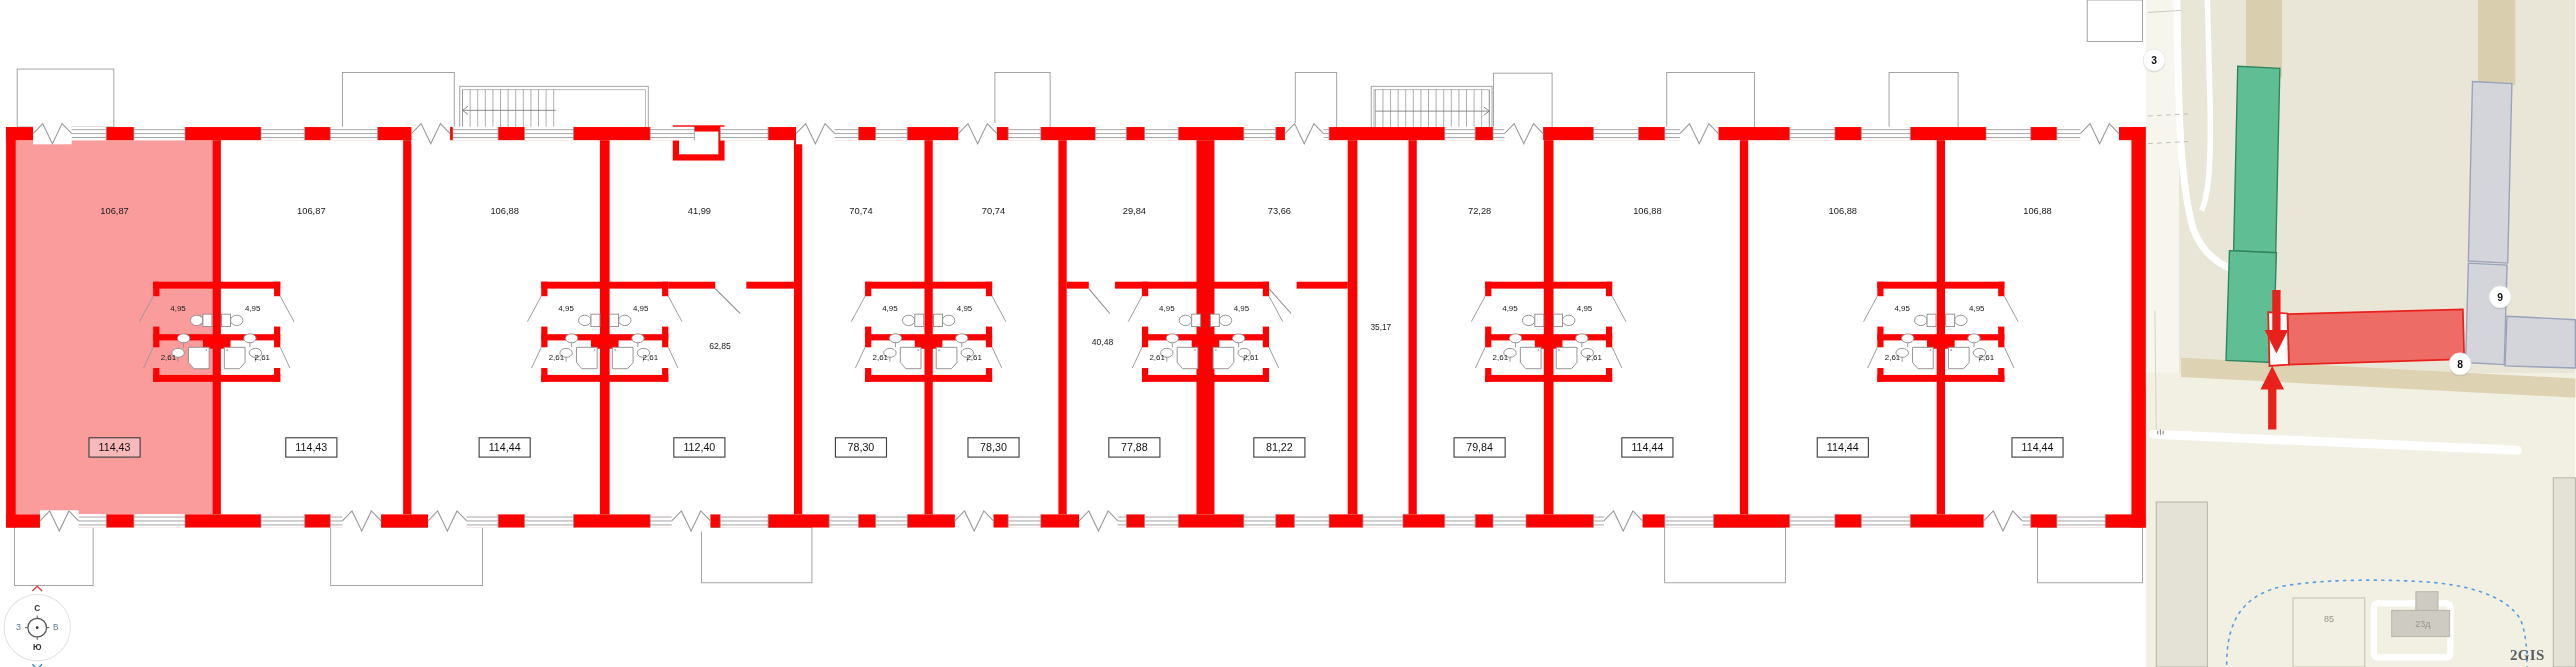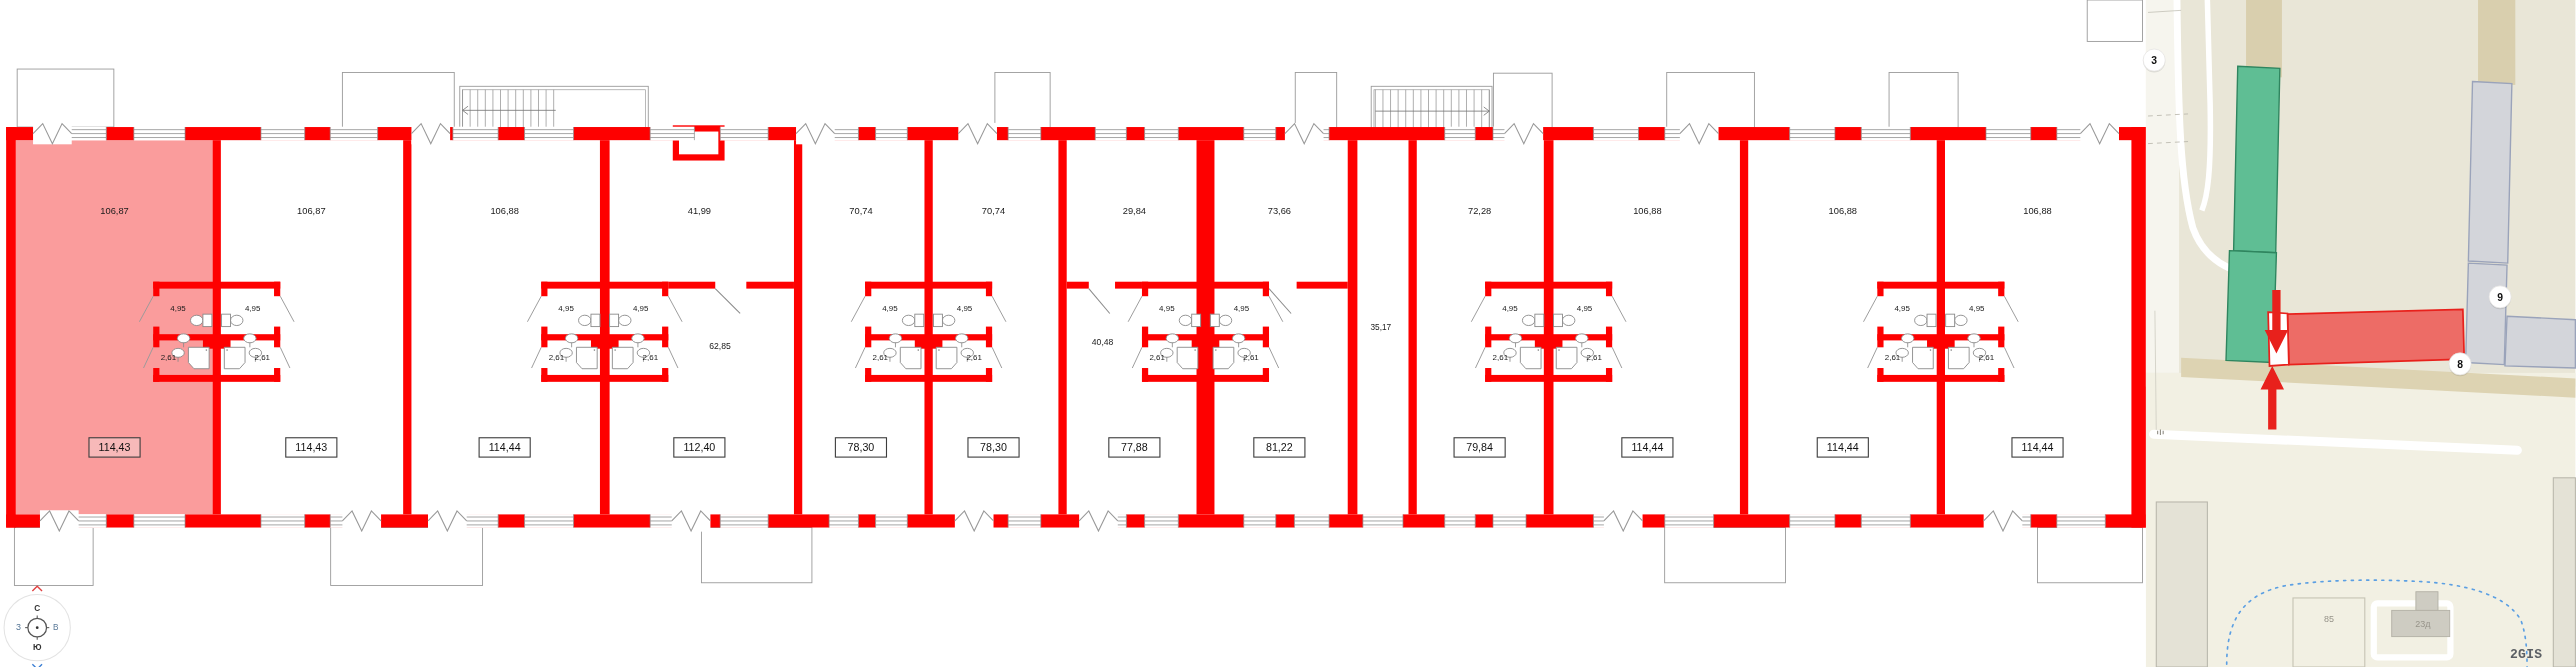--- a/index.html
+++ b/index.html
@@ -1,21 +1,21 @@
 <!DOCTYPE html>
 <html style="font-size:11px"><head>
 <meta charset="utf-8">
 <style>
   html,body{margin:0;padding:0;background:#fff;}
   .stage{position:relative;width:2576px;height:667px;background:#ffffff;overflow:hidden;
          font-family:"Liberation Sans",sans-serif;}
   svg{position:absolute;left:0;top:0;}
   svg text{font-family:"Liberation Sans","DejaVu Sans",sans-serif;}
   .gis-watermark{position:absolute;left:2510px;top:647px;width:62px;
-      font-family:Liberation Mono, monospace;font-weight:bold;font-size:13px;
+      font-family:Liberation Serif, serif;font-weight:bold;font-size:15px;
       color:#41464e;letter-spacing:0.3px;opacity:.85;cursor:pointer;}
 </style>
 </head>
 <body>
 
 <div class="stage">
   <svg id="scene" width="2576" height="667" viewBox="0 0 3729 966">
       <rect x="0" y="0" width="3729" height="966" fill="#ffffff"></rect>
       <g>
         <rect x="24" y="100" width="140" height="84" fill="none" stroke="#9a9a9a" stroke-width="1.3"></rect>

